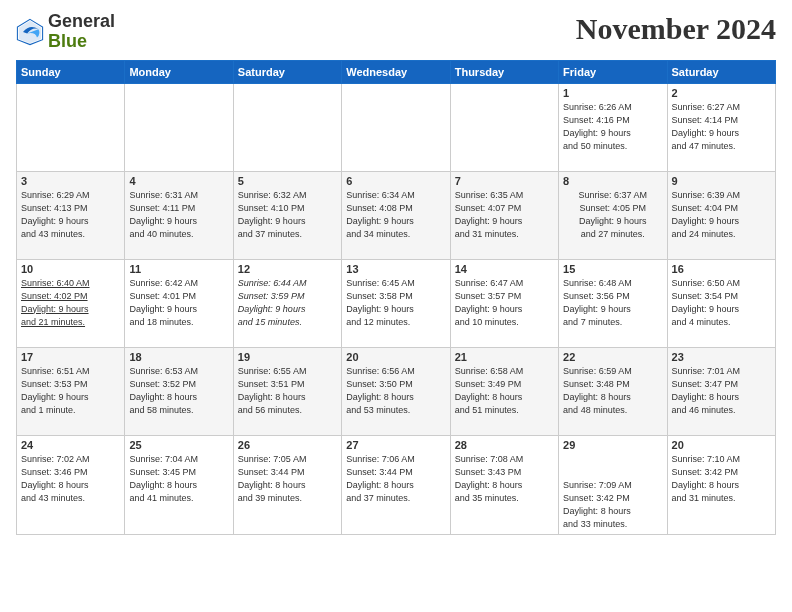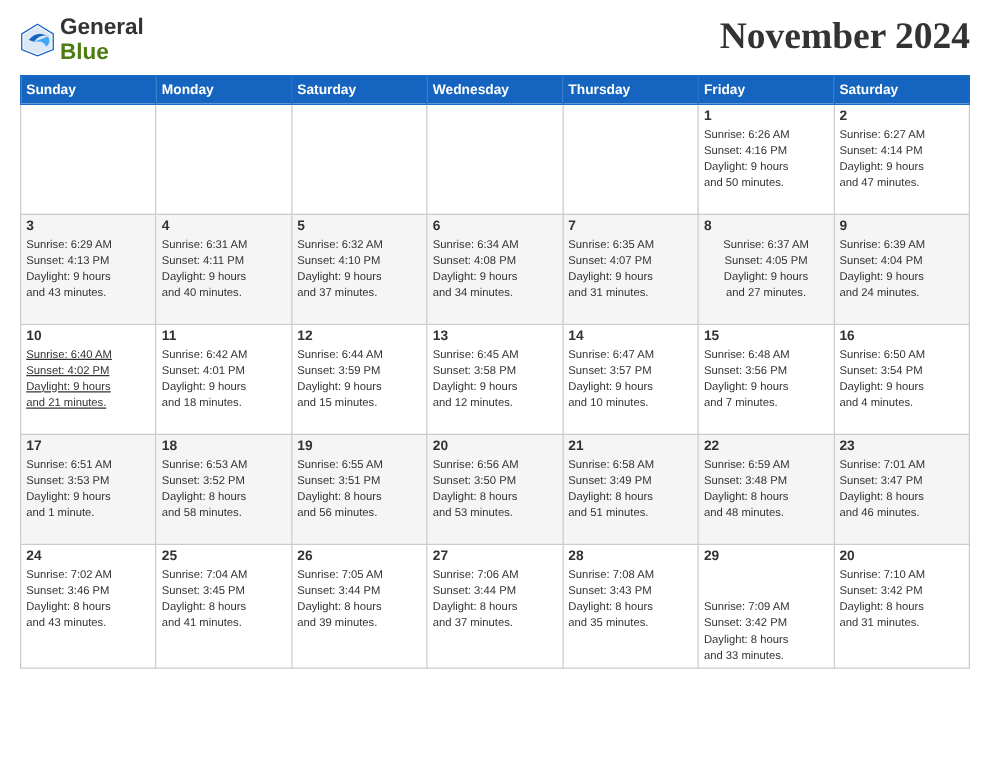--- a/index.html
+++ b/index.html
@@ -209,21 +209,21 @@
           </td>
           <td>
             <span class="day-number">11</span>
             <div class="day-info" style="white-space: pre-line;">Sunrise: 6:42 AM
 Sunset: 4:01 PM
 Daylight: 9 hours
 and 18 minutes.</div>
           </td>
           <td>
             <span class="day-number">12</span>
-            <div class="day-info" style="white-space: pre-line;">Sunrise: 6:44 AM
+            <div class="day-info" style="white-space: pre-line; font-style: italic;">Sunrise: 6:44 AM
 Sunset: 3:59 PM
 Daylight: 9 hours
 and 15 minutes.</div>
           </td>
           <td>
             <span class="day-number">13</span>
             <div class="day-info" style="white-space: pre-line;">Sunrise: 6:45 AM
 Sunset: 3:58 PM
 Daylight: 9 hours
 and 12 minutes.</div>

